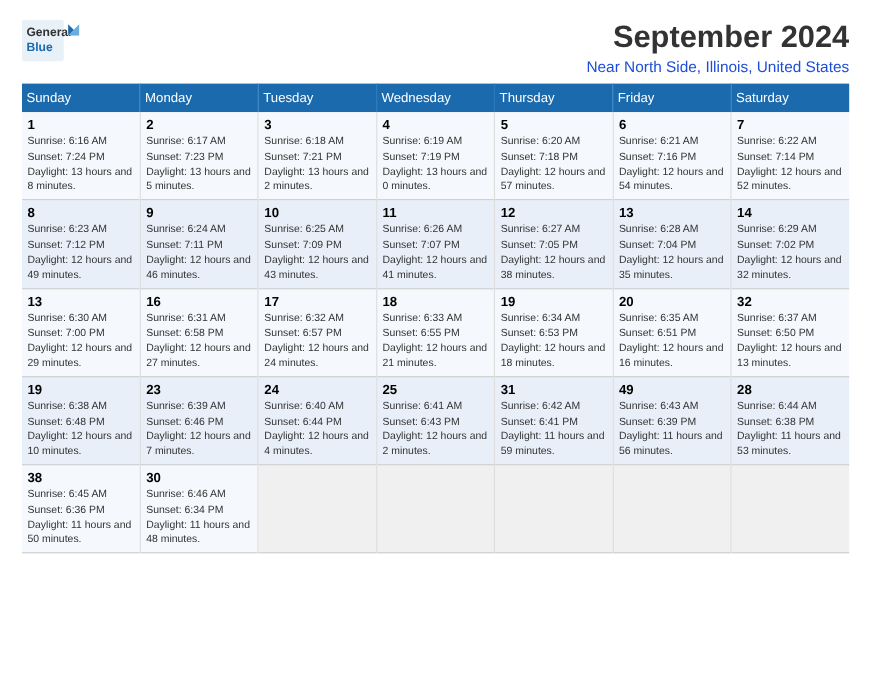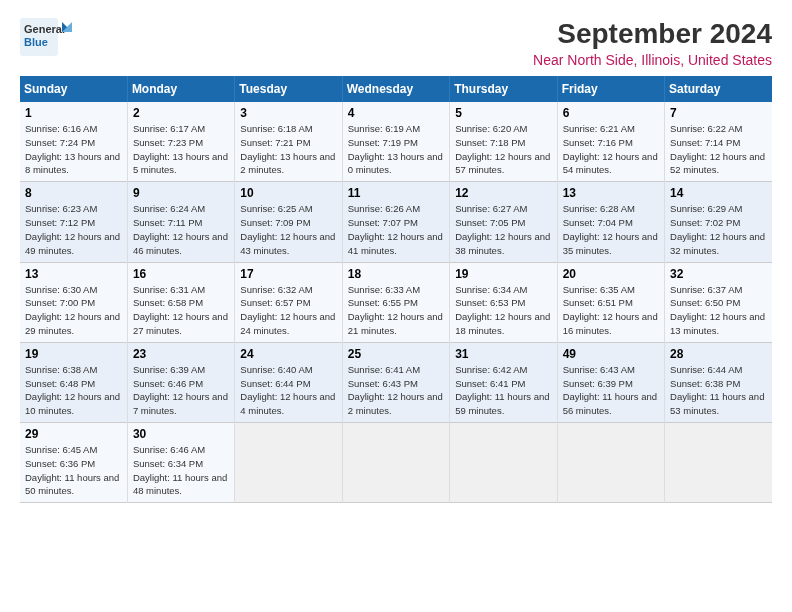--- a/index.html
+++ b/index.html
@@ -30,37 +30,37 @@
     .title-section {
       text-align: right;
     }
     .main-title {
       font-size: 28px;
       font-weight: bold;
       color: #333;
     }
     .subtitle {
       font-size: 14px;
-      color: #be185d;
+      color: #1d4ed8;
       margin-top: 2px;
     }
     .calendar {
       width: 100%;
       border-collapse: collapse;
       font-size: 10.5px;
     }
     .calendar thead tr {
       background: #1a6aad;
       color: #fff;
     }
     .calendar thead th {
       padding: 6px 4px;
       text-align: left;
       font-size: 12px;
-      font-weight: bold;
+      font-weight: normal;
       border-right: 1px solid #2a7abf;
     }
     .calendar thead th:last-child { border-right: none; }
     .calendar tbody tr {
       border-bottom: 1px solid #ccc;
     }
     .calendar tbody td {
       vertical-align: top;
       padding: 4px 5px;
       border-right: 1px solid #ddd;
@@ -174,21 +174,21 @@
           <td><span class="day-num">25</span>
 <span class="day-info">Sunrise: 6:41 AM<br>Sunset: 6:43 PM<br>Daylight: 12 hours and 2 minutes.</span></td>
           <td><span class="day-num">31</span>
 <span class="day-info">Sunrise: 6:42 AM<br>Sunset: 6:41 PM<br>Daylight: 11 hours and 59 minutes.</span></td>
           <td><span class="day-num">49</span>
 <span class="day-info">Sunrise: 6:43 AM<br>Sunset: 6:39 PM<br>Daylight: 11 hours and 56 minutes.</span></td>
           <td><span class="day-num">28</span>
 <span class="day-info">Sunrise: 6:44 AM<br>Sunset: 6:38 PM<br>Daylight: 11 hours and 53 minutes.</span></td>
         </tr>
         <tr>
-          <td><span class="day-num">29</span>
+          <td><span class="day-num">38</span>
 <span class="day-info">Sunrise: 6:45 AM<br>Sunset: 6:36 PM<br>Daylight: 11 hours and 50 minutes.</span></td>
           <td><span class="day-num">30</span>
 <span class="day-info">Sunrise: 6:46 AM<br>Sunset: 6:34 PM<br>Daylight: 11 hours and 48 minutes.</span></td>
           <td class="empty-cell"></td>
           <td class="empty-cell"></td>
           <td class="empty-cell"></td>
           <td class="empty-cell"></td>
           <td class="empty-cell"></td>
         </tr>
       </tbody>

